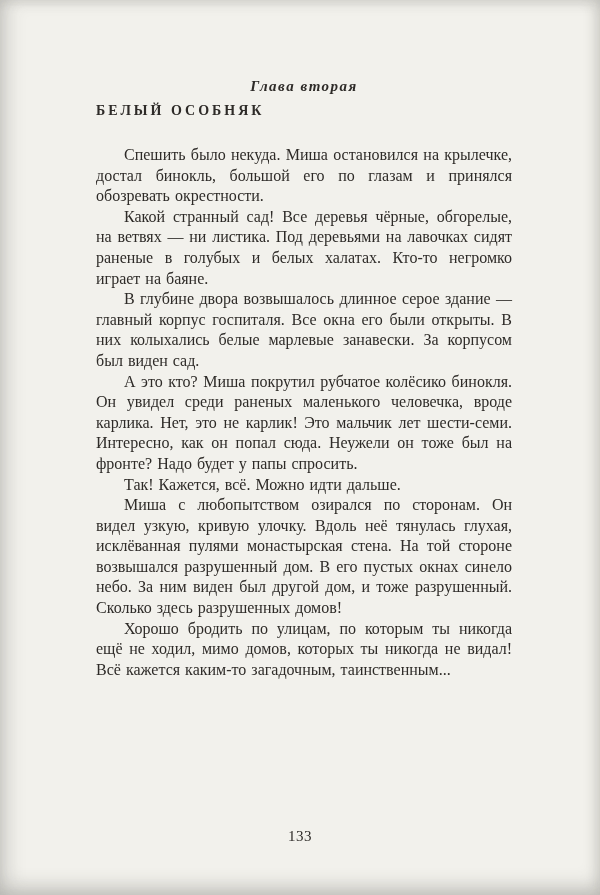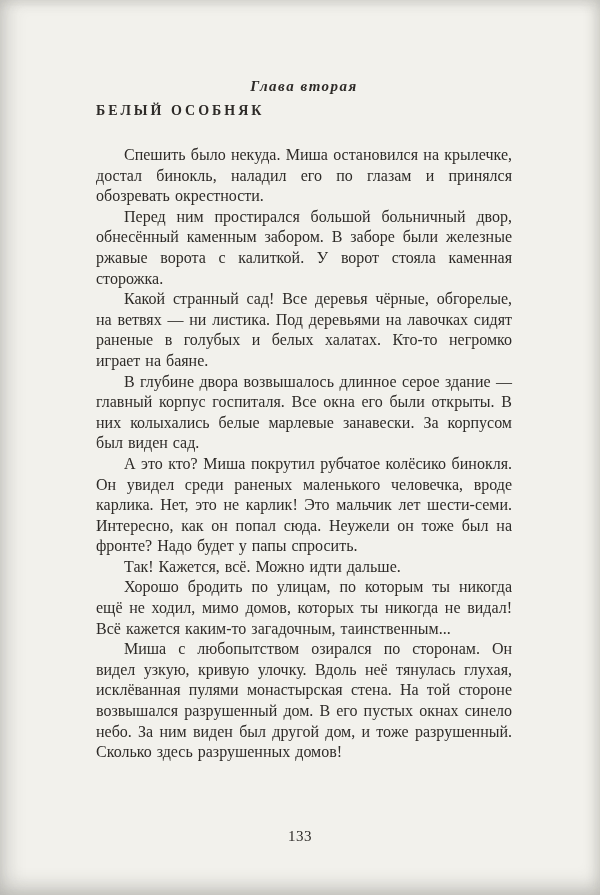--- a/index.html
+++ b/index.html
@@ -70,26 +70,25 @@
   }
 </style>
 </head>
 <body>
 
 <div class="page-inner">
   <p class="chapter-heading">Глава вторая</p>
   <p class="section-title">БЕЛЫЙ ОСОБНЯК</p>
 
   <div class="body-text">
-    <p>Спешить было некуда. Миша остановился на крылечке, достал бинокль, наладил его по глазам и принялся обозревать окрестности.</p>
-    <p>Перед ним простирался большой больничный двор, обнесённый каменным забором. В заборе были железные ржавые ворота с калиткой. У ворот стояла каменная сторожка.</p>
+    <p>Спешить было некуда. Миша остановился на крылечке, достал бинокль, большой его по глазам и принялся обозревать окрестности.</p>
     <p>Какой странный сад! Все деревья чёрные, обгорелые, на ветвях — ни листика. Под деревьями на лавочках сидят раненые в голубых и белых халатах. Кто-то негромко играет на баяне.</p>
     <p>В глубине двора возвышалось длинное серое здание — главный корпус госпиталя. Все окна его были открыты. В них колыхались белые марлевые занавески. За корпусом был виден сад.</p>
     <p>А это кто? Миша покрутил рубчатое колёсико бинокля. Он увидел среди раненых маленького человечка, вроде карлика. Нет, это не карлик! Это мальчик лет шести-семи. Интересно, как он попал сюда. Неужели он тоже был на фронте? Надо будет у папы спросить.</p>
     <p>Так! Кажется, всё. Можно идти дальше.</p>
+    <p>Миша с любопытством озирался по сторонам. Он видел узкую, кривую улочку. Вдоль неё тянулась глухая, исклёванная пулями монастырская стена. На той стороне возвышался разрушенный дом. В его пустых окнах синело небо. За ним виден был другой дом, и тоже разрушенный. Сколько здесь разрушенных домов!</p>
     <p>Хорошо бродить по улицам, по которым ты никогда ещё не ходил, мимо домов, которых ты никогда не видал! Всё кажется каким-то загадочным, таинственным...</p>
-    <p>Миша с любопытством озирался по сторонам. Он видел узкую, кривую улочку. Вдоль неё тянулась глухая, исклёванная пулями монастырская стена. На той стороне возвышался разрушенный дом. В его пустых окнах синело небо. За ним виден был другой дом, и тоже разрушенный. Сколько здесь разрушенных домов!</p>
   </div>
 </div>
 
 <div class="page-number">133</div>
 
 <div class="scan-vignette"></div>
 
 </body></html>

